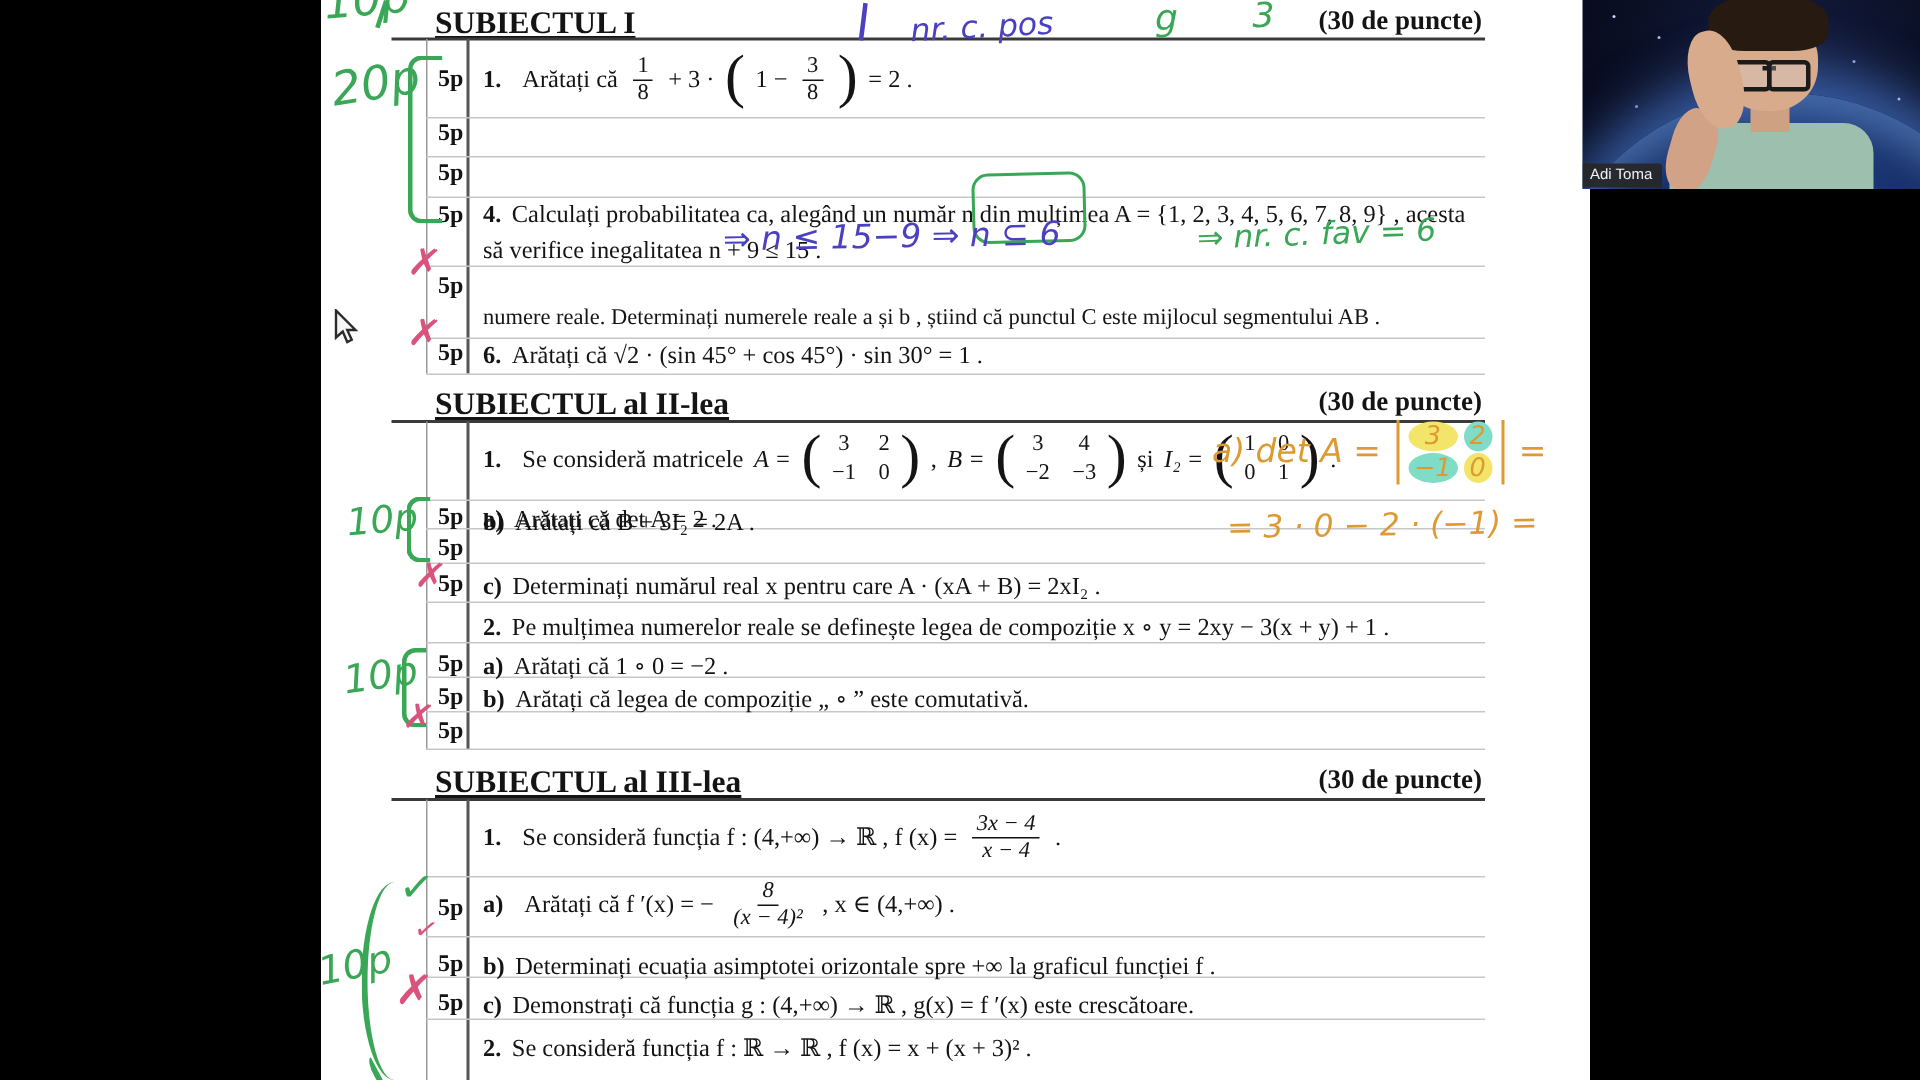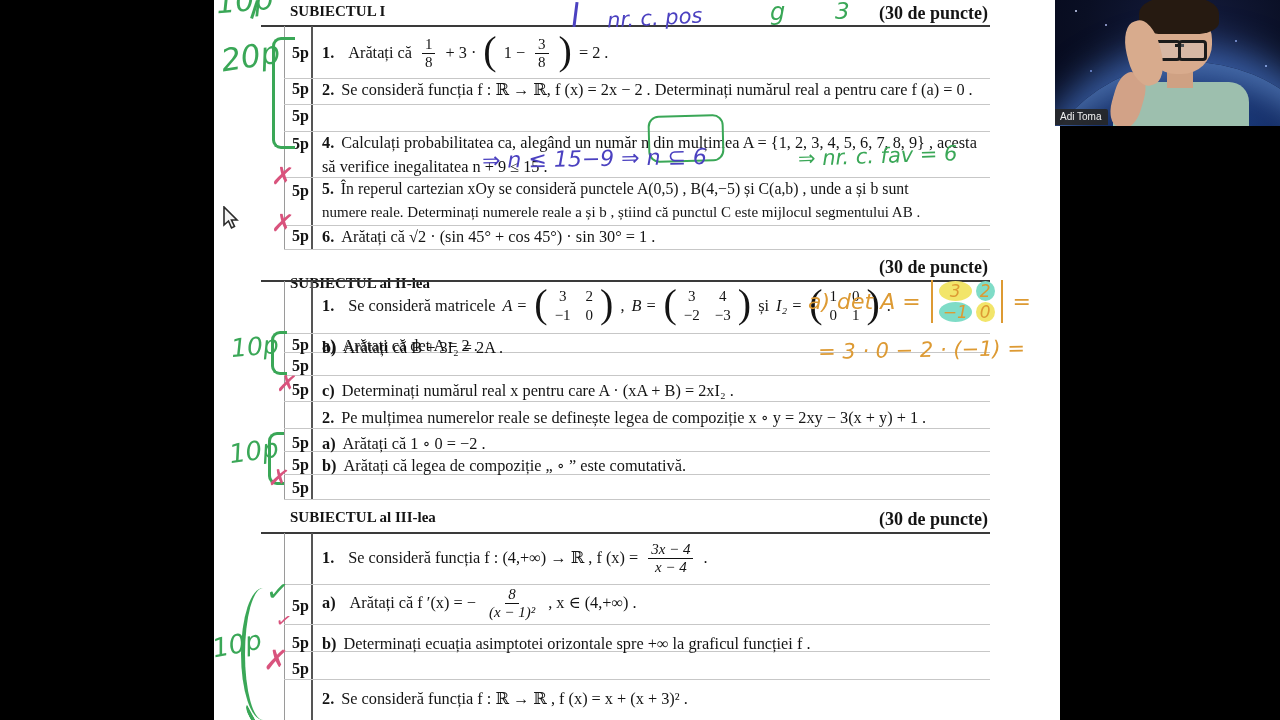--- a/index.html
+++ b/index.html
@@ -6,21 +6,21 @@
   .stage{position:relative;width:1280px;height:720px;background:#ffffff;overflow:hidden;
          font-family:"Liberation Serif","DejaVu Serif",serif;color:#141414;}
   
   .bar{position:absolute;top:0;height:720px;background:#000;}
   
   .hline{position:absolute;height:1px;background:#c7c7c7;}
   .hline.dark{height:2px;background:#3a3a3a;}
   .vline{position:absolute;width:1px;background:#9a9a9a;}
   .vline.sep{width:2px;background:#555;}
   
-  .sect{position:absolute;left:290px;font-weight:bold;font-size:15px;white-space:nowrap;}
+  .sect{position:absolute;left:290px;font-weight:bold;font-size:21px;white-space:nowrap;text-decoration:underline;}
   .points{position:absolute;right:292px;font-weight:bold;font-size:18px;white-space:nowrap;}
   .pts{position:absolute;left:292px;font-weight:bold;font-size:16px;}
   .row{position:absolute;left:322px;font-size:16.3px;white-space:nowrap;}
   .no{font-weight:bold;margin-right:7px;}
   .mrow{position:absolute;left:322px;display:flex;align-items:center;gap:7px;font-size:16.3px;white-space:nowrap;}
   sup{font-size:11px;}
   .frac{display:inline-flex;flex-direction:column;align-items:center;line-height:1.12;font-size:15px;margin:0 3px;}
   .frac .fn{border-bottom:1px solid #111;padding:0 3px;}
   .frac .fd{padding:0 3px;}
   .it{font-style:italic;}
@@ -104,36 +104,34 @@
     <span>1 −</span>
     <span class="frac">
         <span class="fn">3</span>
         <span class="fd">8</span>
       </span>
     <span class="bigp">)</span>
     <span>= 2 .</span>
   </div>
 
   <div class="pts" style="top:80px;">5p</div>
-  <div class="row" style="top:80px;"><span class="no">2.</span><span>Se consideră funcția  f : ℝ → ℝ,  f (x) = 2x − 2 . Determinați numărul real  a  pentru care  f (a) = 0 .</span></div>
 
   <div class="pts" style="top:107px;">5p</div>
 
   <div class="pts" style="top:135px;">5p</div>
   <div class="row" style="top:133px;"><span class="no">4.</span><span>Calculați probabilitatea ca, alegând un număr  n  din mulțimea  A = {1, 2, 3, 4, 5, 6, 7, 8, 9} , acesta</span></div>
   <div class="row" style="top:157px;"><span>să verifice inegalitatea  n + 9 ≤ 15 .</span></div>
 
   <div class="pts" style="top:182px;">5p</div>
-  <div class="row" style="top:180px;font-size:15.8px;"><span class="no">5.</span><span>În reperul cartezian  xOy  se consideră punctele  A(0,5) ,  B(4,−5)  și  C(a,b) , unde  a  și  b  sunt</span></div>
   <div class="row" style="top:204px;font-size:15px;"><span>numere reale. Determinați numerele reale  a  și  b , știind că punctul  C  este mijlocul segmentului  AB .</span></div>
 
   <div class="pts" style="top:227px;">5p</div>
   <div class="row" style="top:227px;"><span class="no">6.</span><span>Arătați că  √2 · (sin 45° + cos 45°) · sin 30° = 1 .</span></div>
 
-  <div class="sect" style="top:257px;margin-top:18px;">SUBIECTUL al II-lea</div>
+  <div class="sect" style="top:257px;">SUBIECTUL al II-lea</div>
   <div class="points" style="top:257px;">(30 de puncte)</div>
   <div class="hline dark" style="left:261px;top:280px;width:729px;"></div>
   <div class="vline" style="left:284px;top:281px;height:219px;"></div>
   <div class="vline sep" style="left:311px;top:281px;height:219px;"></div>
   <div class="hline" style="left:284px;top:333px;width:706px;"></div>
   <div class="hline" style="left:284px;top:352px;width:706px;"></div>
   <div class="hline" style="left:284px;top:375px;width:706px;"></div>
   <div class="hline" style="left:284px;top:401px;width:706px;"></div>
   <div class="hline" style="left:284px;top:428px;width:706px;"></div>
   <div class="hline" style="left:284px;top:451px;width:706px;"></div>
@@ -208,28 +206,29 @@
       </span>
     <span>.</span>
   </div>
 
   <div class="pts" style="top:597px;">5p</div>
   <div class="mrow" style="top:582px;height:42px;">
     <span class="no">a)</span>
     <span>Arătați că  f ′(x) = −</span>
     <span class="frac it">
         <span class="fn">8</span>
-        <span class="fd">(x − 1)²</span>
+        <span class="fd">(x − 4)²</span>
       </span>
     <span>,  x ∈ (4,+∞) .</span>
   </div>
 
   <div class="pts" style="top:634px;">5p</div>
   <div class="row" style="top:634px;"><span class="no">b)</span><span>Determinați ecuația asimptotei orizontale spre  +∞  la graficul funcției  f .</span></div>
   <div class="pts" style="top:660px;">5p</div>
+  <div class="row" style="top:660px;"><span class="no">c)</span><span>Demonstrați că funcția  g : (4,+∞) → ℝ ,  g(x) = f ′(x)  este crescătoare.</span></div>
 
   <div class="row" style="top:689px;"><span class="no">2.</span><span>Se consideră funcția  f : ℝ → ℝ ,  f (x) = x + (x + 3)² .</span></div>
 
   <div class="hw green" style="left:216px;top:-14px;font-size:30px;transform:rotate(-5deg);">10p</div>
   <div class="hstroke" style="left:253px;top:0;width:3px;height:19px;transform:rotate(18deg);"></div>
   <div class="hw green" style="left:221px;top:41px;font-size:31px;transform:rotate(-9deg);">20p</div>
   <div class="hbracket" style="left:272px;top:37px;width:20px;height:106px;"></div>
   <div class="hw pink" style="left:272px;top:163px;font-size:26px;transform:rotate(8deg);">✗</div>
   <div class="hw pink" style="left:272px;top:210px;font-size:26px;transform:rotate(8deg);">✗</div>
 

